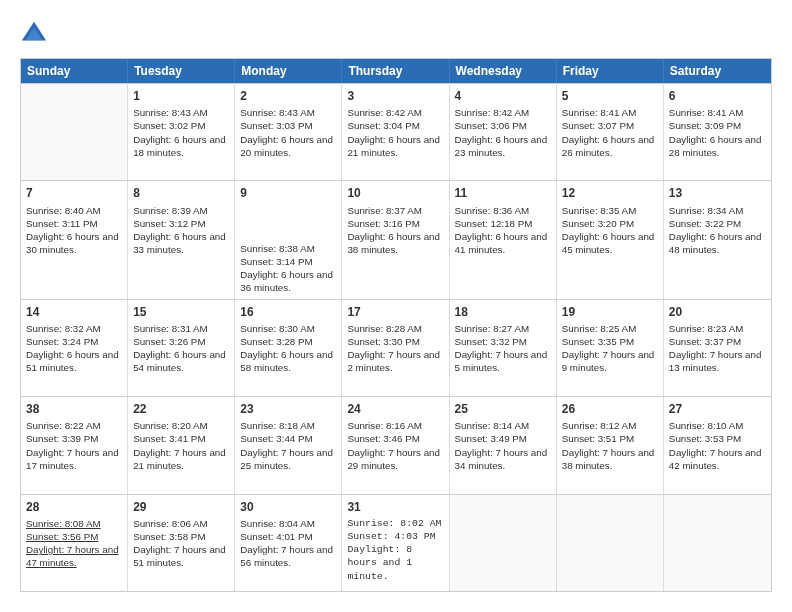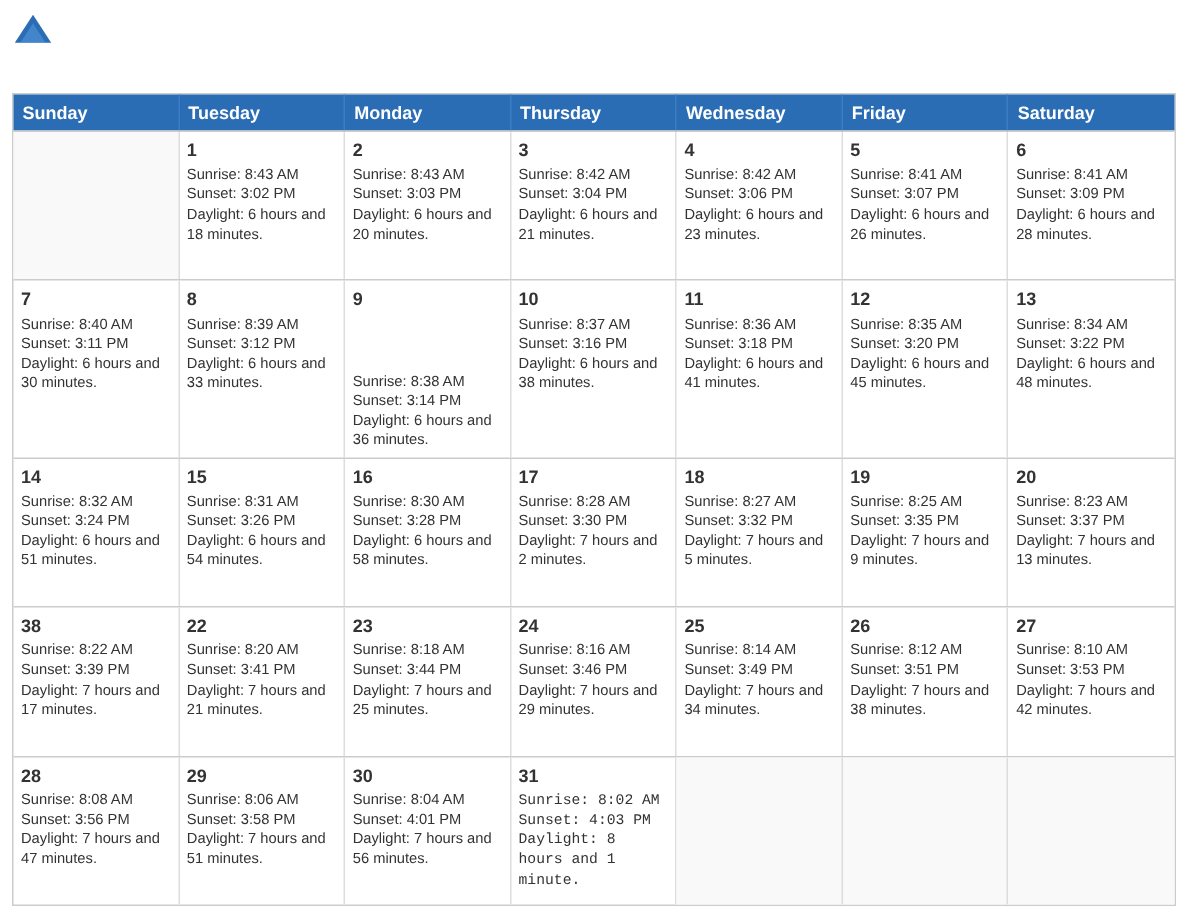--- a/index.html
+++ b/index.html
@@ -6,24 +6,23 @@
     body {
       font-family: Arial, sans-serif;
       background: #fff;
       width: 792px;
       height: 612px;
       overflow: hidden;
     }
     .page {
       width: 792px;
       height: 612px;
-      padding: 8px;
+      padding: 20px;
       display: flex;
       flex-direction: column;
-      gap: 16px;
     }
     .header {
       display: flex;
       align-items: flex-start;
       justify-content: space-between;
       margin-bottom: 10px;
     }
     .logo {
       display: flex;
       align-items: center;
@@ -198,21 +197,21 @@
           </div>
           <div class="cal-cell">
             <div class="day-num">10</div>
             <div class="cell-info" style="white-space: pre-line;">Sunrise: 8:37 AM
 Sunset: 3:16 PM
 Daylight: 6 hours and 38 minutes.</div>
           </div>
           <div class="cal-cell">
             <div class="day-num">11</div>
             <div class="cell-info" style="white-space: pre-line;">Sunrise: 8:36 AM
-Sunset: 3:18 PM
+Sunset: 12:18 PM
 Daylight: 6 hours and 41 minutes.</div>
           </div>
           <div class="cal-cell">
             <div class="day-num">12</div>
             <div class="cell-info" style="white-space: pre-line;">Sunrise: 8:35 AM
 Sunset: 3:20 PM
 Daylight: 6 hours and 45 minutes.</div>
           </div>
           <div class="cal-cell">
             <div class="day-num">13</div>
@@ -305,21 +304,21 @@
           <div class="cal-cell">
             <div class="day-num">27</div>
             <div class="cell-info" style="white-space: pre-line;">Sunrise: 8:10 AM
 Sunset: 3:53 PM
 Daylight: 7 hours and 42 minutes.</div>
           </div>
         </div>
         <div class="cal-week">
           <div class="cal-cell">
             <div class="day-num">28</div>
-            <div class="cell-info" style="white-space: pre-line;">Sunrise: 8:08 AM
+            <div class="cell-info" style="white-space: pre-line; text-decoration: underline;">Sunrise: 8:08 AM
 Sunset: 3:56 PM
 Daylight: 7 hours and 47 minutes.</div>
           </div>
           <div class="cal-cell">
             <div class="day-num">29</div>
             <div class="cell-info" style="white-space: pre-line;">Sunrise: 8:06 AM
 Sunset: 3:58 PM
 Daylight: 7 hours and 51 minutes.</div>
           </div>
           <div class="cal-cell">

